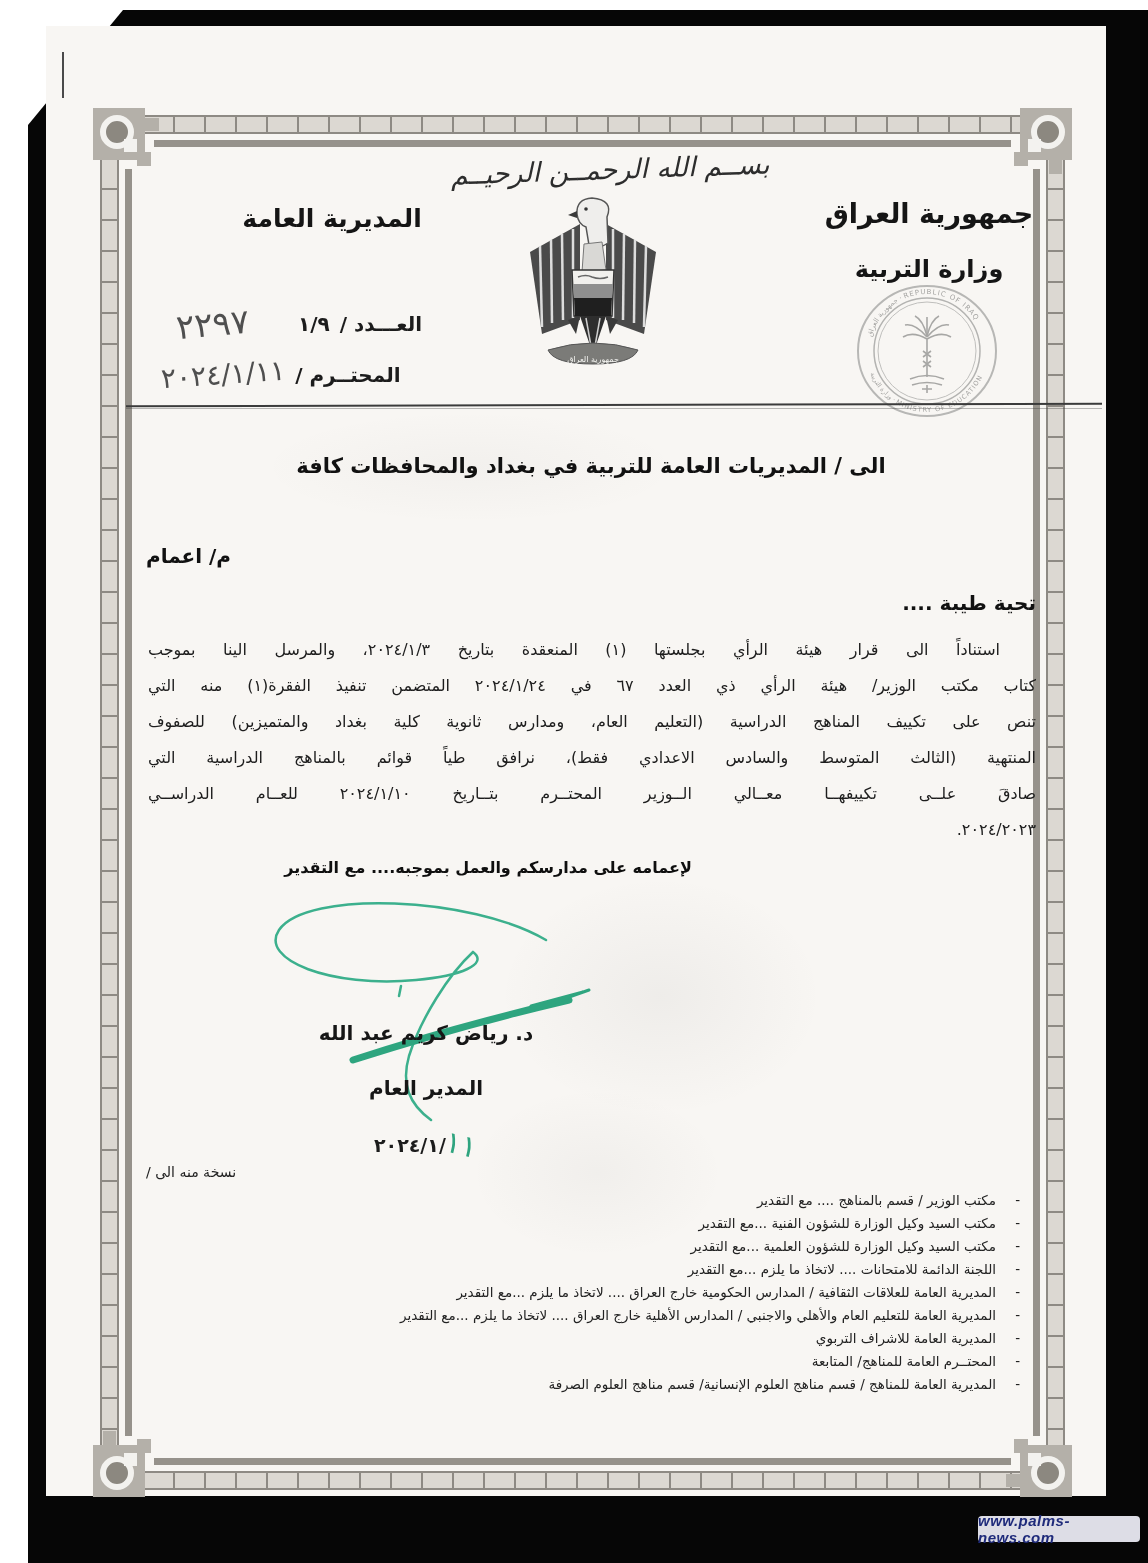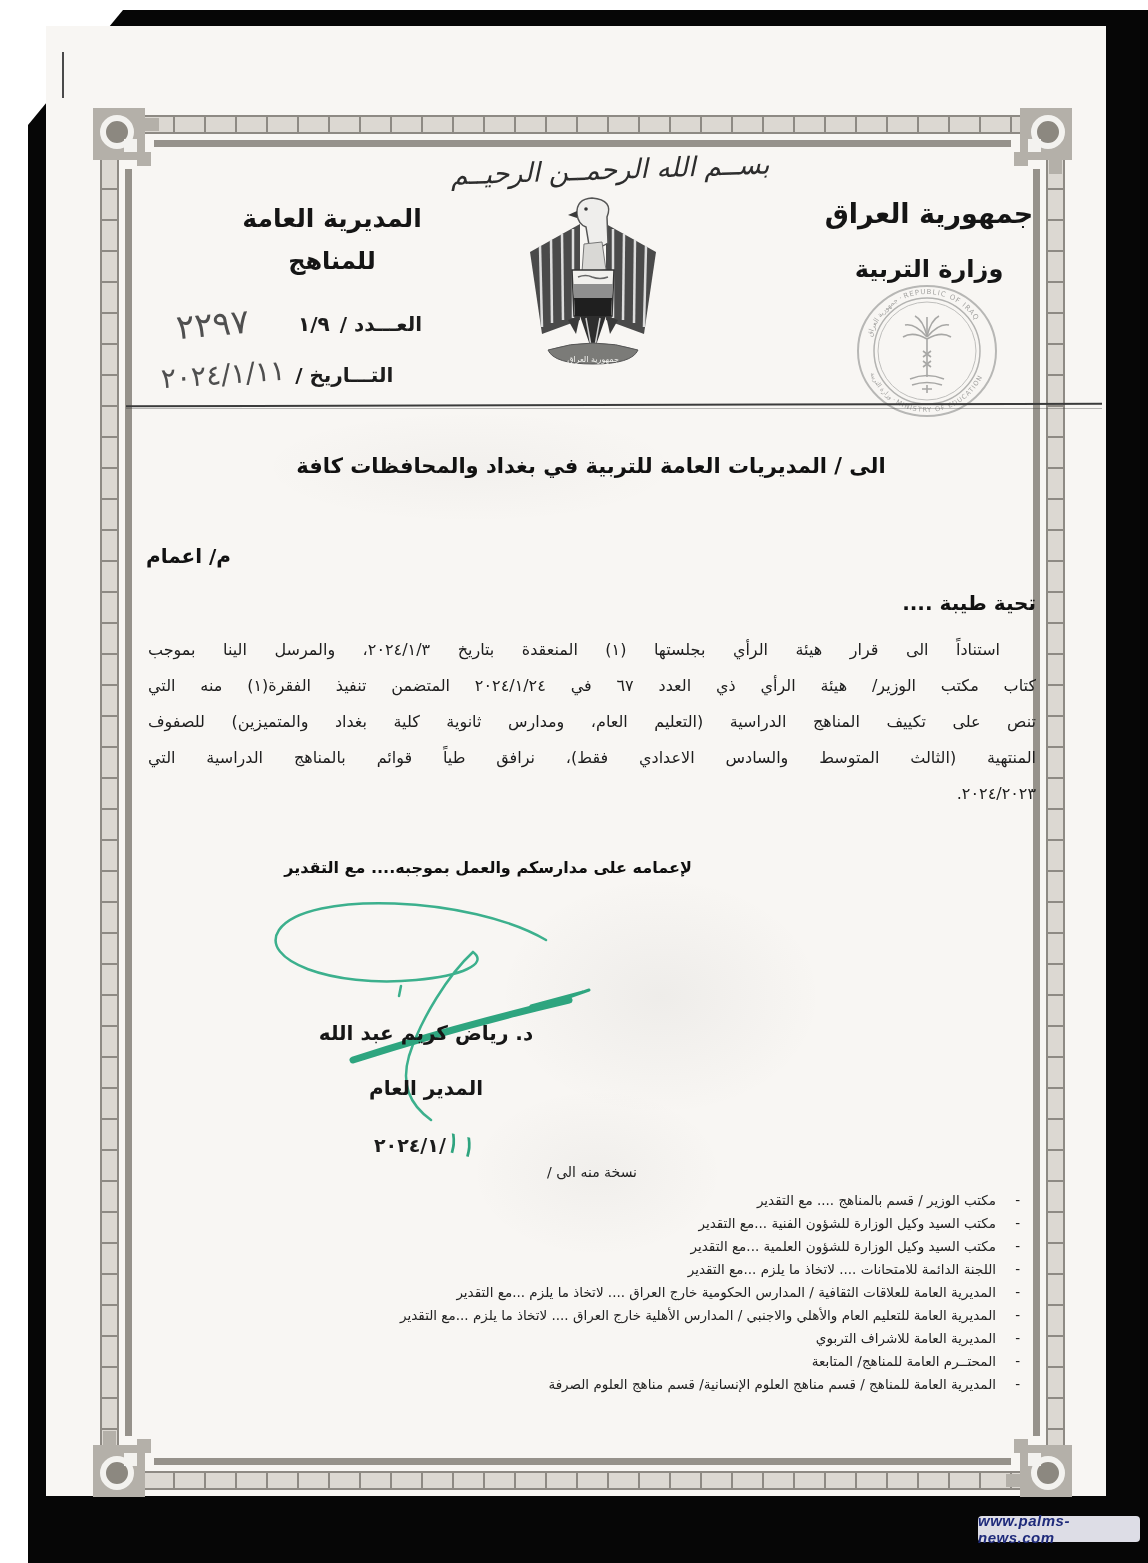--- a/index.html
+++ b/index.html
@@ -92,21 +92,21 @@
   .sig-name{position:absolute;left:200px;top:995px;width:360px;text-align:center;direction:rtl;
     font-size:20px;font-weight:bold;color:#161616;}
   .sig-title{position:absolute;left:240px;top:1050px;width:280px;text-align:center;direction:rtl;
     font-size:20px;font-weight:bold;color:#161616;}
   .sig-date{position:absolute;left:240px;top:1098px;width:280px;text-align:center;direction:rtl;
     font-size:19px;font-weight:bold;color:#1c1c1c;}
   .sig-date .green-day{color:#2fa47f;font-size:30px;font-weight:normal;display:inline-block;
     transform:rotate(14deg) translateY(3px);letter-spacing:1px;}
 
   
-  .cc-header{position:absolute;left:100px;top:1138px;width:892px;text-align:center;direction:rtl;
+  .cc-header{position:absolute;left:100px;top:1138px;width:892px;text-align:left;direction:rtl;
     font-size:14px;color:#222;}
   .cc-list{position:absolute;left:100px;top:1163px;width:892px;direction:rtl;color:#222;}
   .cc-item{display:flex;direction:rtl;align-items:baseline;font-size:13.5px;line-height:23px;
     padding-right:18px;}
   .cc-item .dash{width:24px;flex:0 0 24px;}
   .cc-item .txt{white-space:nowrap;}
 
   
   .watermark{position:absolute;left:978px;top:1516px;width:162px;height:26px;background:#dddde6;
     border-radius:4px;display:flex;align-items:center;justify-content:center;
@@ -159,31 +159,30 @@
 
   <div class="bismillah">بســم الله الرحمــن الرحيــم</div>
 
   <div class="hdr-right">
     <div class="l1">جمهورية العراق</div>
     <div class="l2">وزارة التربية</div>
   </div>
 
   <div class="hdr-left">
     <div class="l1">المديرية العامة</div>
-    <div class="l2">للمناهج</div>
   </div>
 
   <div class="numrow row-no">
     <span class="lbl">العـــدد /</span>
     <bdi dir="ltr" class="printed">١/٩</bdi>
     <bdi dir="ltr" class="hand hand-no">٢٢٩٧</bdi>
   </div>
 
   <div class="numrow row-date">
-    <span class="lbl">التـــاريخ /</span>
+    <span class="lbl">المحتــرم /</span>
     <bdi dir="ltr" class="hand hand-date">٢٠٢٤/١/١١</bdi>
   </div>
 
   <svg class="emblem" width="150" height="178" viewBox="0 0 150 178">
 
     <polygon points="12,58 62,30 62,126 24,140" fill="#4a4a4a"></polygon>
     <line x1="22" y1="52" x2="24" y2="133" stroke="#dcdcdc" stroke-width="2.5"></line>
     <line x1="33" y1="46" x2="34" y2="129" stroke="#dcdcdc" stroke-width="2.5"></line>
     <line x1="44" y1="40" x2="45" y2="126" stroke="#dcdcdc" stroke-width="2.5"></line>
     <line x1="55" y1="35" x2="55" y2="124" stroke="#dcdcdc" stroke-width="2.5"></line>
@@ -249,20 +248,21 @@
 
   <div class="to-line">الى / المديريات العامة للتربية في بغداد والمحافظات كافة</div>
   <div class="subject">م/ اعمام</div>
   <div class="greeting">تحية طيبة ....</div>
 
   <div class="body-par">
     <div class="bl first">استناداً الى قرار هيئة الرأي بجلستها (١) المنعقدة بتاريخ ٢٠٢٤/١/٣، والمرسل الينا بموجب</div>
     <div class="bl">كتاب مكتب الوزير/ هيئة الرأي ذي العدد ٦٧ في ٢٠٢٤/١/٢٤ المتضمن تنفيذ الفقرة(١) منه التي</div>
     <div class="bl">تنص على تكييف المناهج الدراسية (التعليم العام، ومدارس ثانوية كلية بغداد والمتميزين) للصفوف</div>
     <div class="bl">المنتهية (الثالث المتوسط والسادس الاعدادي فقط)، نرافق طياً قوائم بالمناهج الدراسية التي</div>
+    <div class="bl">صادقَ علــى تكييفهــا معــالي الــوزير المحتــرم بتــاريخ ٢٠٢٤/١/١٠ للعــام الدراســي</div>
     <div class="bl last">٢٠٢٤/٢٠٢٣.</div>
   </div>
 
   <div class="closing">لإعمامه على مدارسكم والعمل بموجبه.... مع التقدير</div>
 
   <svg class="sig-svg" width="410" height="250" viewBox="0 0 410 250">
     <g fill="none" stroke="#3cb08d" stroke-linecap="round">
       <path stroke-width="2.5" d="M 335,52 C 260,8 95,2 68,42 C 48,72 120,100 205,92 C 250,88 278,76 262,64 C 238,86 210,130 198,168 C 190,196 198,216 220,232"></path>
       <path stroke-width="7" stroke="#2ea57f" d="M 142,172 C 210,150 290,128 358,112"></path>
       <path stroke-width="3" stroke="#2ea57f" d="M 320,118 L 372,104 L 344,114 L 378,102"></path>

